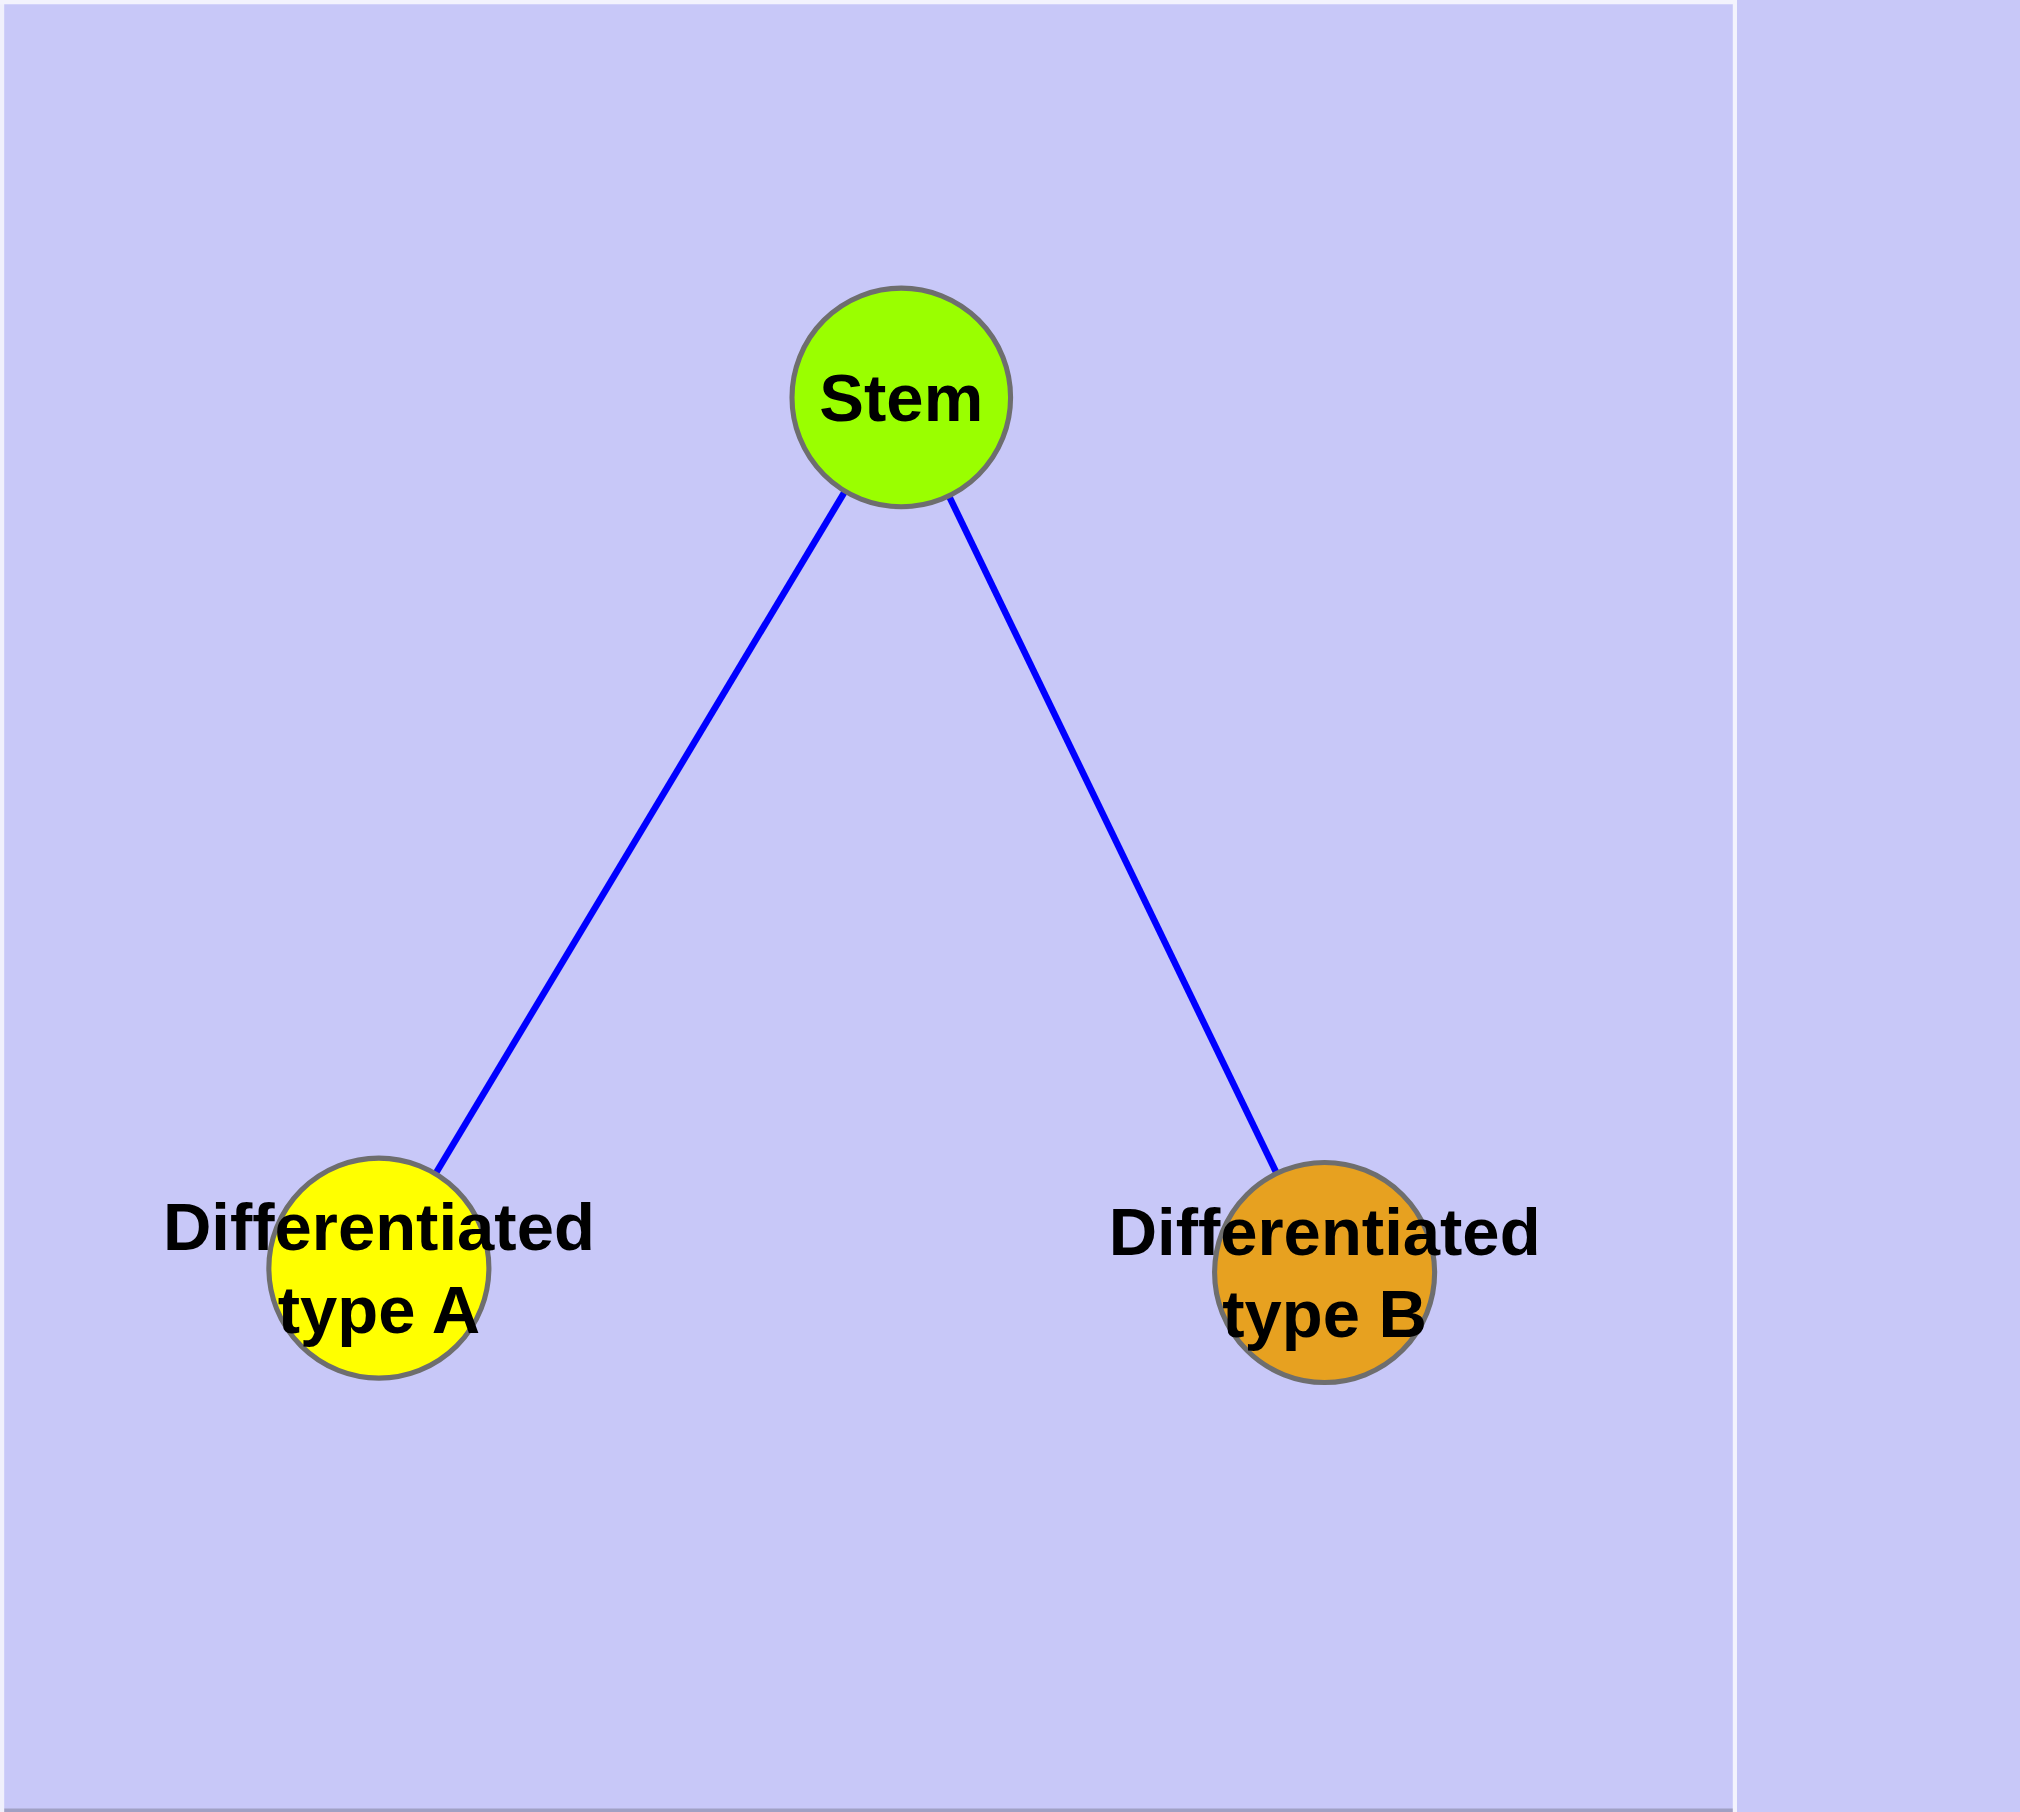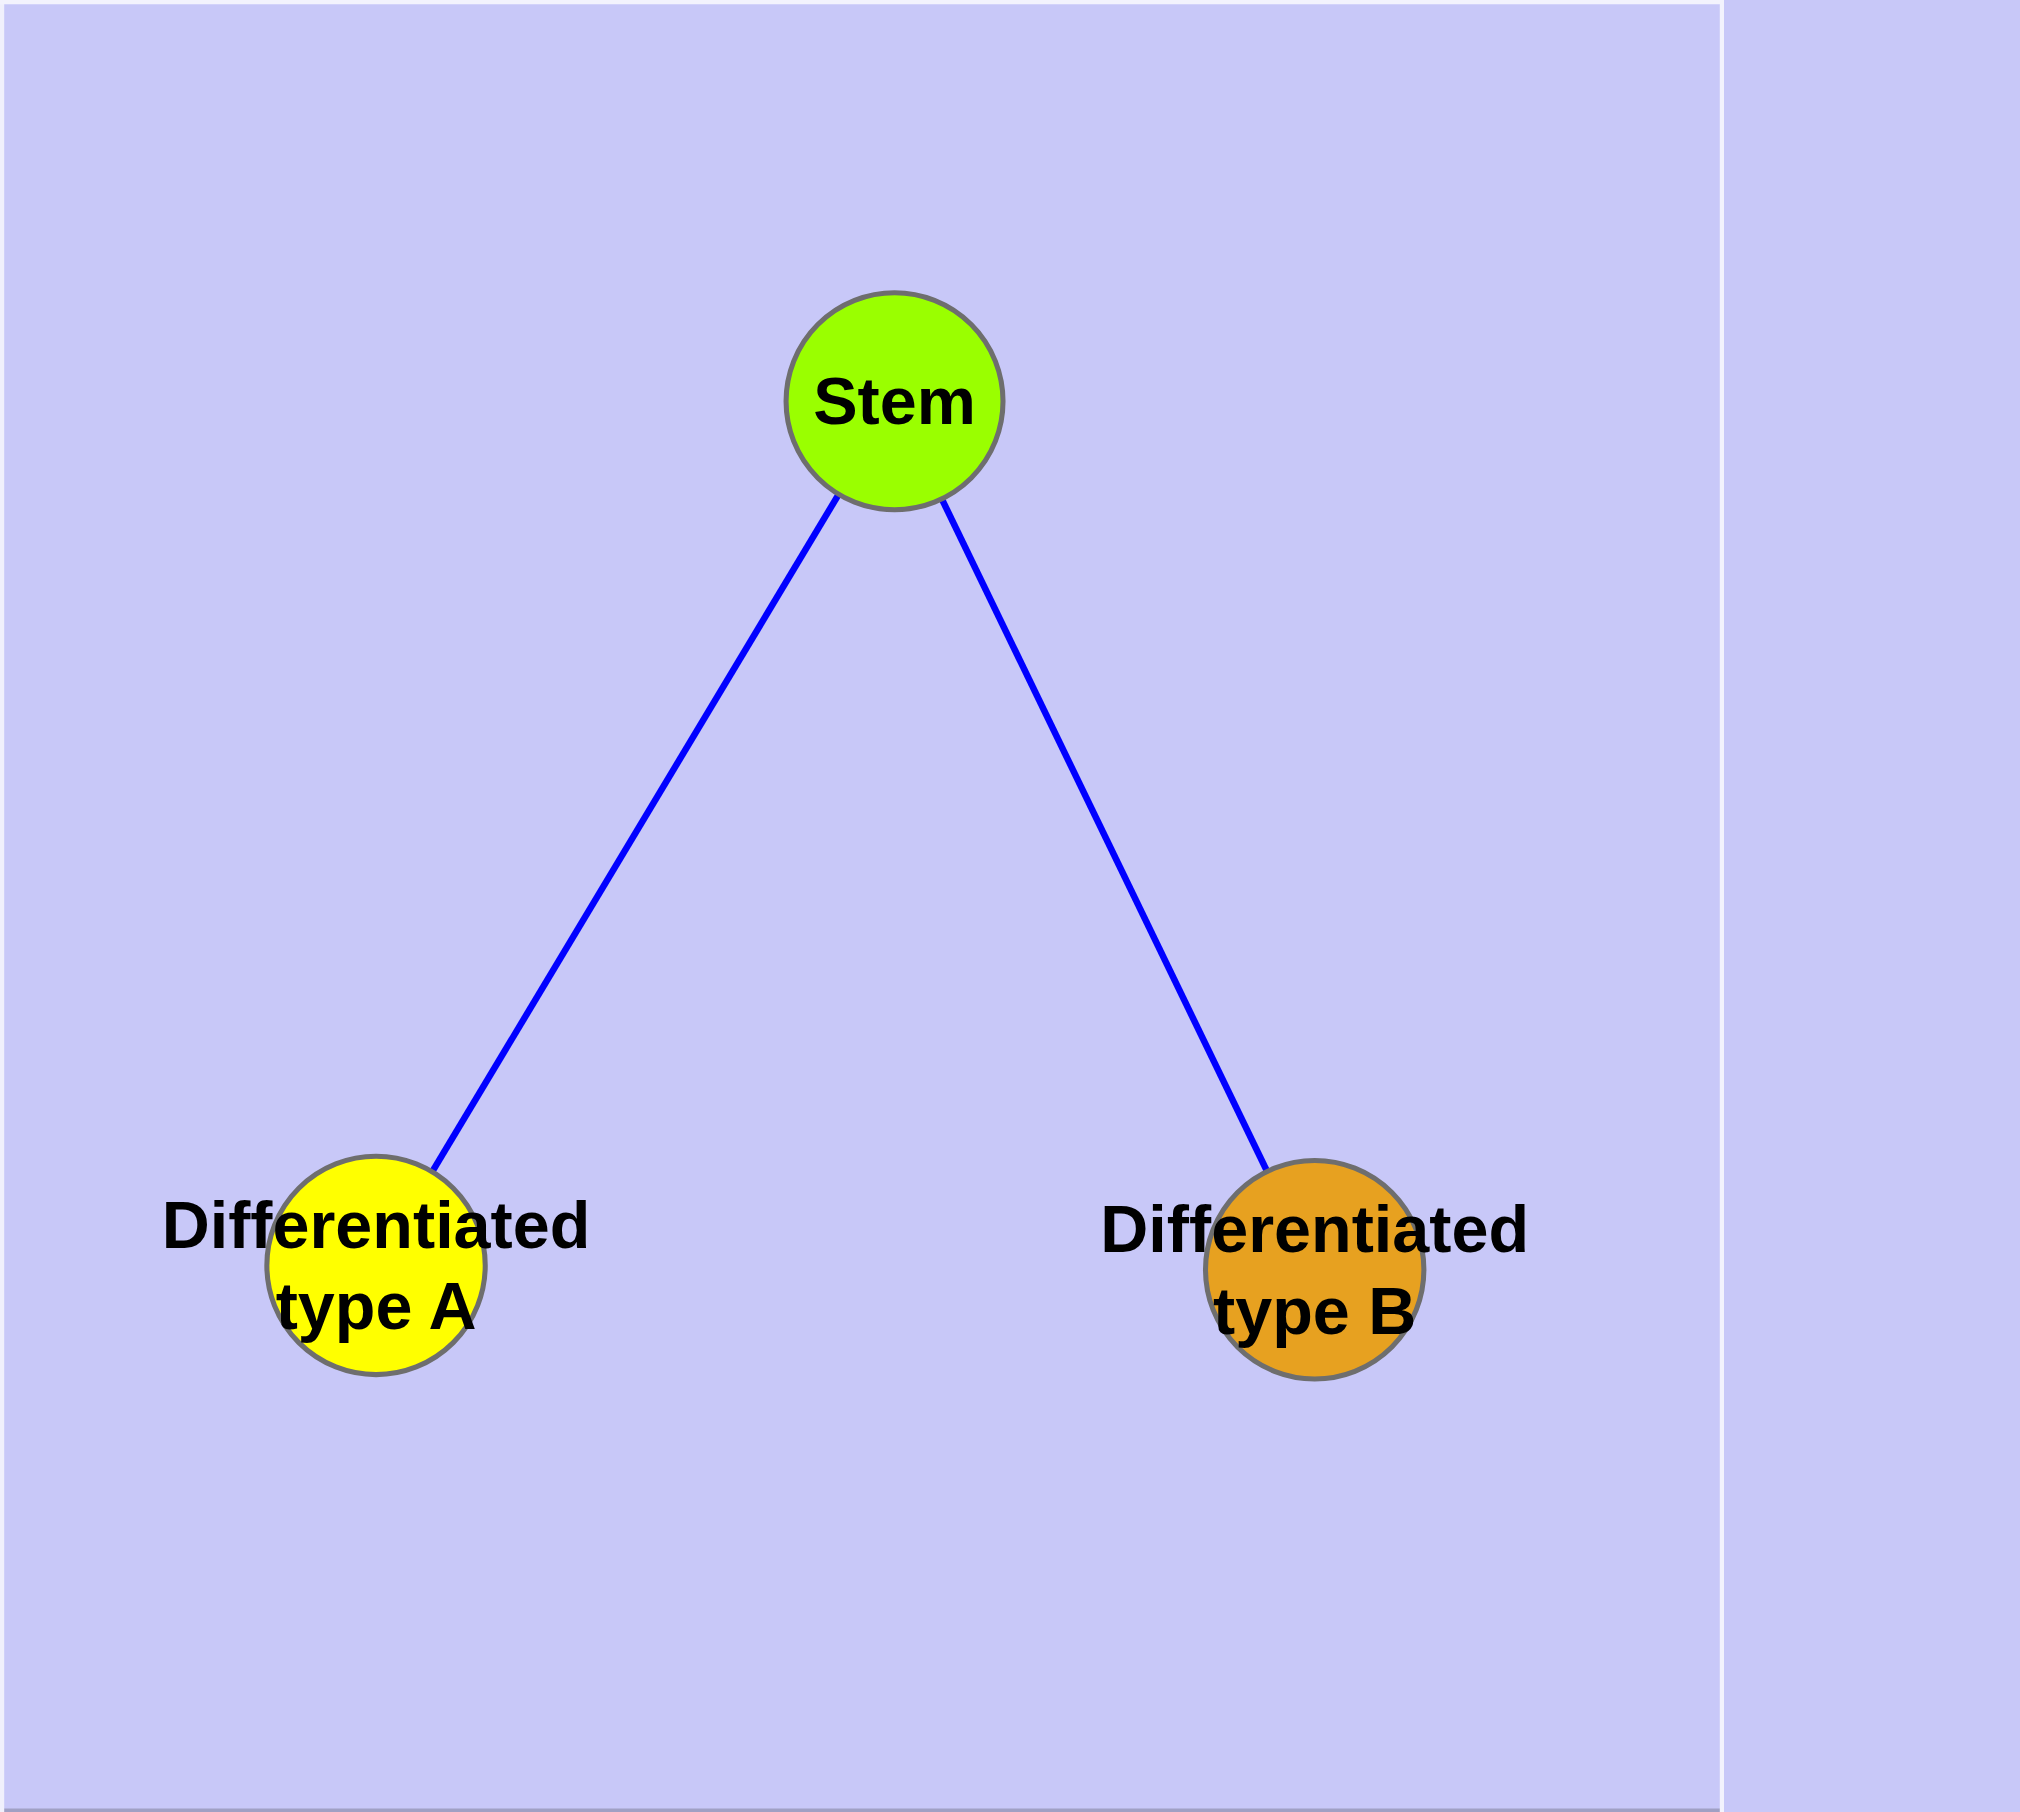--- a/index.html
+++ b/index.html
@@ -11,20 +11,21 @@
     position: relative;
     width: 1724px;
     height: 1812px;
     background: #c8c8f8;
     box-shadow:
       inset 0 4.2px 0 #f3f3fd,
       inset 4.2px 0 0 #f0f0fc,
       inset -4.2px 0 0 #f3f3fd,
       inset 0 -3.4px 0 #a0a0c4;
     overflow: hidden;
+    padding-left: 13px;
   }
   svg.graph {
     position: absolute;
     left: 0;
     top: 0;
     width: 100%;
     height: 100%;
     display: block;
   }
   .node-label {

